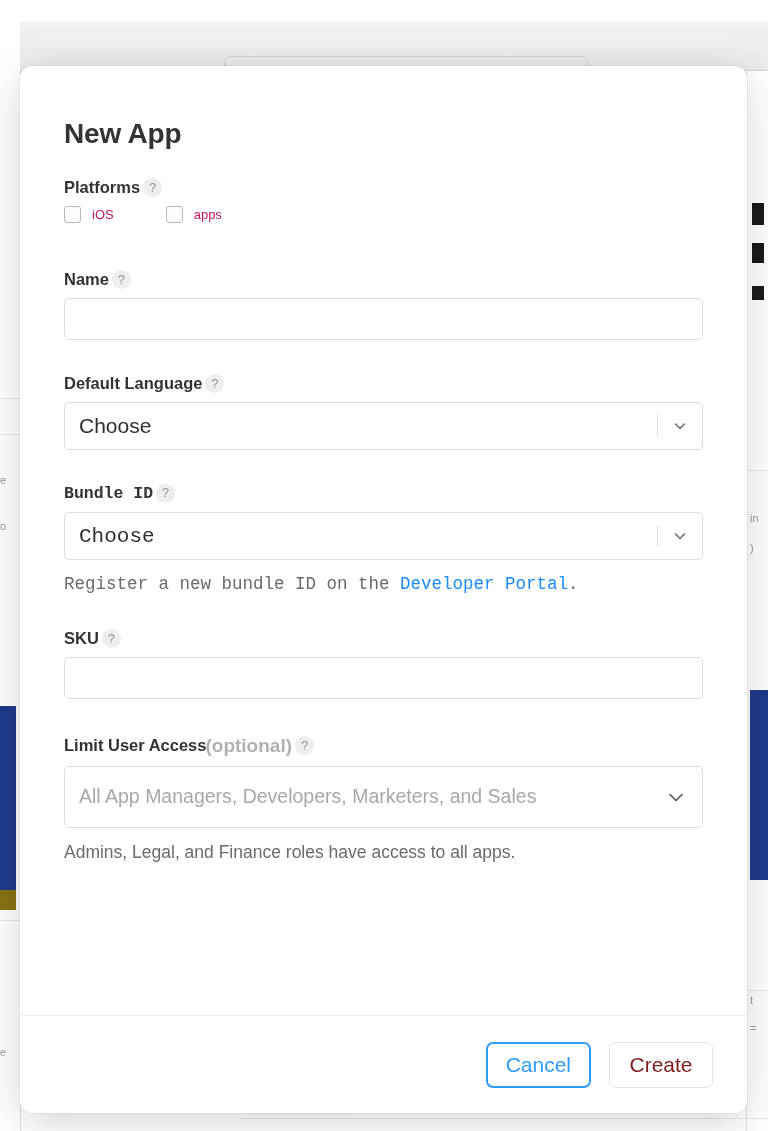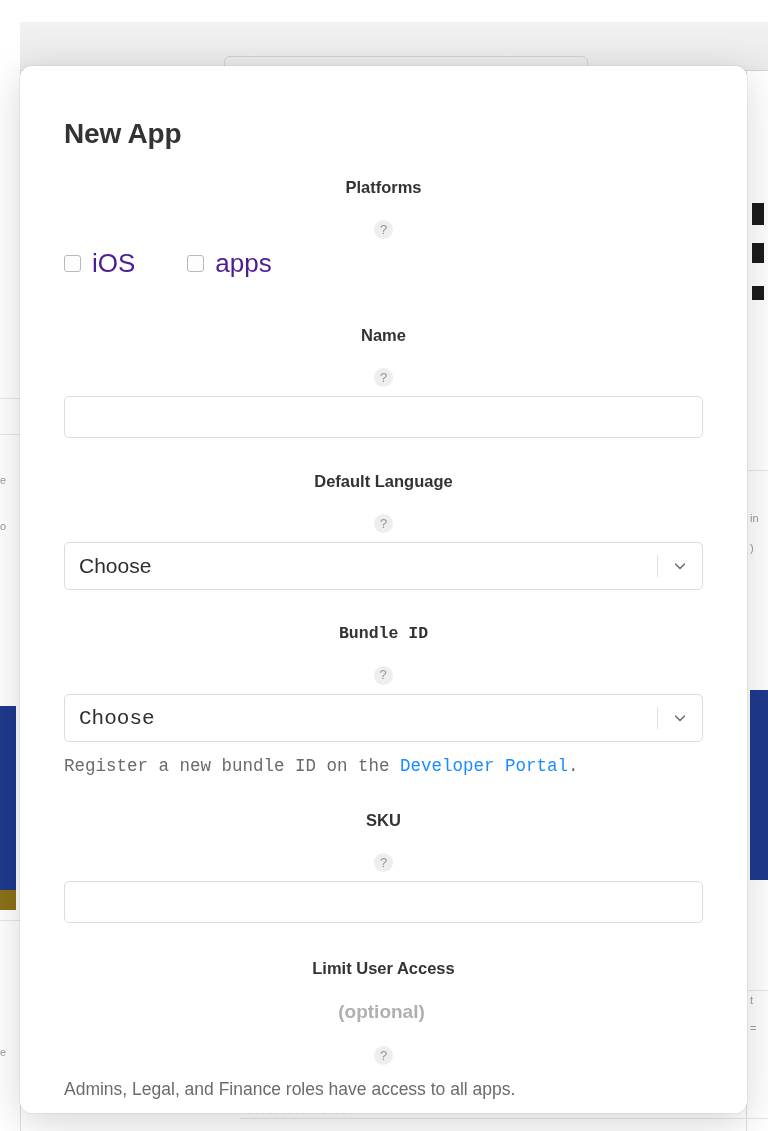--- a/index.html
+++ b/index.html
@@ -125,23 +125,22 @@
     color: #333333;
     letter-spacing: -.2px;
     margin: 0 0 28px 0;
   }
 
   .field-block { margin-bottom: 26px; }
 
   .field-label-row {
     display: flex;
     align-items: center;
-    gap: 23px;
+    gap: 3px;
     margin-bottom: 9px;
-    flex-direction: column;
   }
   .field-label {
     font-size: 16.5px;
     font-weight: bold;
     color: #333333;
   }
   .field-optional {
     font-size: 19px;
     font-weight: bold;
     color: #b0b0b0;
@@ -176,22 +175,22 @@
   .checkbox-box {
     width: 17px;
     height: 17px;
     border: 1px solid #b9b9b9;
     border-radius: 3px;
     background: #fdfdfd;
     box-sizing: border-box;
     flex: 0 0 auto;
   }
   .checkbox-label {
-    font-size: 26px;
-    color: #4c1d95;
+    font-size: 13px;
+    color: #be185d;
   }
 
   
   .text-input {
     width: 639px;
     height: 42px;
     border: 1px solid #dcdcdc;
     border-radius: 5px;
     background: #ffffff;
     box-sizing: border-box;
@@ -428,23 +427,30 @@
         </div>
         <input class="text-input" type="text" value="" style="">
       </div>
 
       <div class="field-block" style="margin-top:36px;">
         <div class="field-label-row">
           <span class="field-label">Limit User Access</span>
           <span class="field-optional">(optional)</span>
           <span class="help-badge">?</span>
         </div>
+        <div class="select-wide">
+          <span class="sel-placeholder">All App Managers, Developers, Marketers, and Sales</span>
+          <svg class="sel-chevron" viewBox="0 0 20 20">
+            <polyline points="4,7.5 10,13.5 16,7.5" fill="none" stroke="currentColor" stroke-width="1.7" stroke-linecap="round" stroke-linejoin="round"></polyline>
+          </svg>
+        </div>
         <div class="help-text">Admins, Legal, and Finance roles have access to all apps.</div>
       </div>
 
     </div>
 
     <div class="sheet-footer">
+      <button class="btn btn-cancel">Cancel</button>
       <button class="btn btn-create" disabled="">Create</button>
     </div>
 
   </div>
 </div>
 
 </body></html>

